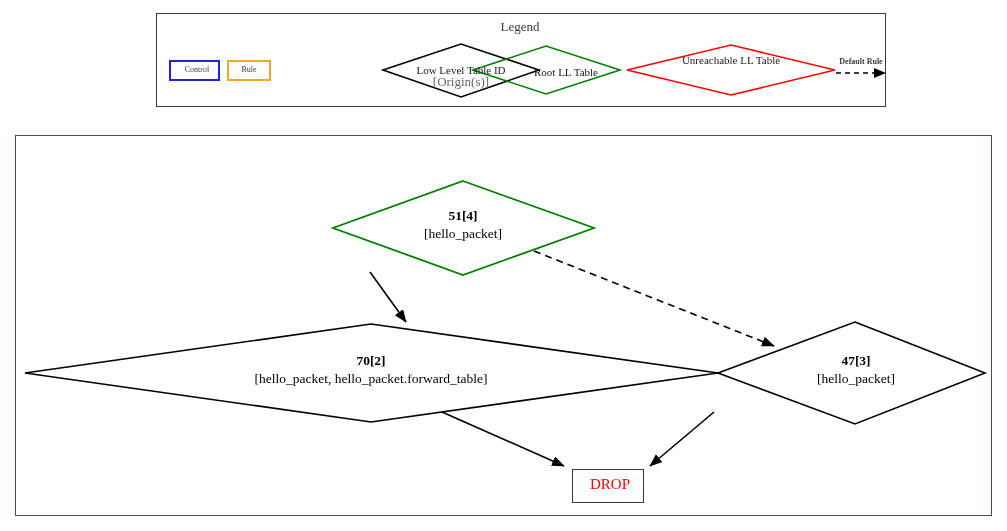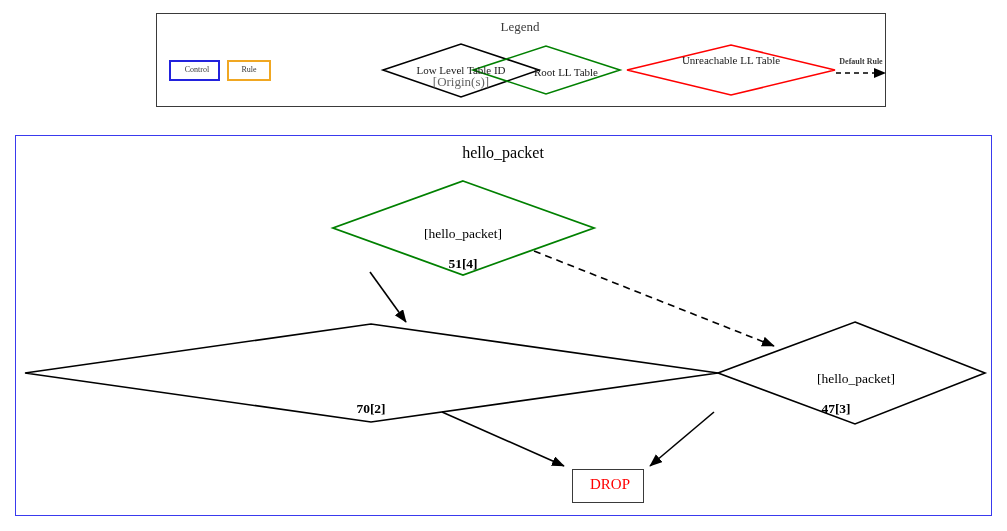--- a/index.html
+++ b/index.html
@@ -66,21 +66,20 @@
   .graph-title {
     font-size: 16px;
     color: #000000;
     font-family: "Liberation Serif", serif;
   }
   .node-id {
     font-size: 13.5px;
     font-weight: bold;
     color: #000000;
     font-family: "Liberation Serif", serif;
-    margin-top: 48px;
   }
   .node-origins {
     font-size: 13.5px;
     font-weight: normal;
     color: #000000;
     font-family: "Liberation Serif", serif;
     text-align: center;
   }
   .drop-label {
     font-size: 15px;
@@ -123,21 +122,20 @@
 
   <div class="lbl legend-diamond-label" style="left:516px; top:66px; width:100px;">Root LL Table</div>
 
   <div class="lbl legend-diamond-label" style="left:661px; top:54px; width:140px;">Unreachable LL Table</div>
 
   <div class="lbl legend-edge-label" style="left:821px; top:58px; width:80px;">Default Rule</div>
 
   <div style="position:absolute; left:15px; top:135px; width:977px; height:381px;
               border:1.5px solid #3a3aee; background:#ffffff; box-sizing:border-box;"></div>
 
-  <div class="lbl graph-title" style="left:403px; top:144px; width:200px;">hello_packet</div>
 
   <svg class="svg-layer" viewBox="0 0 1007 531" preserveAspectRatio="none">
     <defs>
       <marker id="arrowSolid" markerWidth="9" markerHeight="9" refX="7.5" refY="3.2" orient="auto" markerUnits="strokeWidth">
         <path d="M0,0 L8,3.2 L0,6.4 z" fill="#000000"></path>
       </marker>
     </defs>
 
     <line x1="370" y1="272" x2="406" y2="322" stroke="#000000" stroke-width="1.6" marker-end="url(#arrowSolid)"></line>
 
@@ -151,21 +149,22 @@
 
     <polygon points="371,324 718,373 371,422 25,373" fill="none" stroke="#000000" stroke-width="1.6"></polygon>
 
     <polygon points="855,322 985,373 855,424 718,373" fill="none" stroke="#000000" stroke-width="1.6"></polygon>
   </svg>
 
   <div class="lbl node-id" style="left:393px; top:208px; width:140px;">51[4]</div>
   <div class="lbl node-origins" style="left:383px; top:226px; width:160px;">[hello_packet]</div>
 
   <div class="lbl node-id" style="left:301px; top:353px; width:140px;">70[2]</div>
+  <div class="lbl node-origins" style="left:171px; top:371px; width:400px;">[hello_packet, hello_packet.forward_table]</div>
 
-  <div class="lbl node-id" style="left:766px; top:353px; width:140px;">47[3]</div>
+  <div class="lbl node-id" style="left:786px; top:353px; width:140px;">47[3]</div>
   <div class="lbl node-origins" style="left:776px; top:371px; width:160px;">[hello_packet]</div>
 
   <div style="position:absolute; left:572px; top:469px; width:72px; height:34px;
               border:1.6px solid #3a3a3a; background:#ffffff; box-sizing:border-box;"></div>
   <div class="lbl drop-label" style="left:572px; top:476px; width:76px;">DROP</div>
 
 </div>
 
 </body></html>

